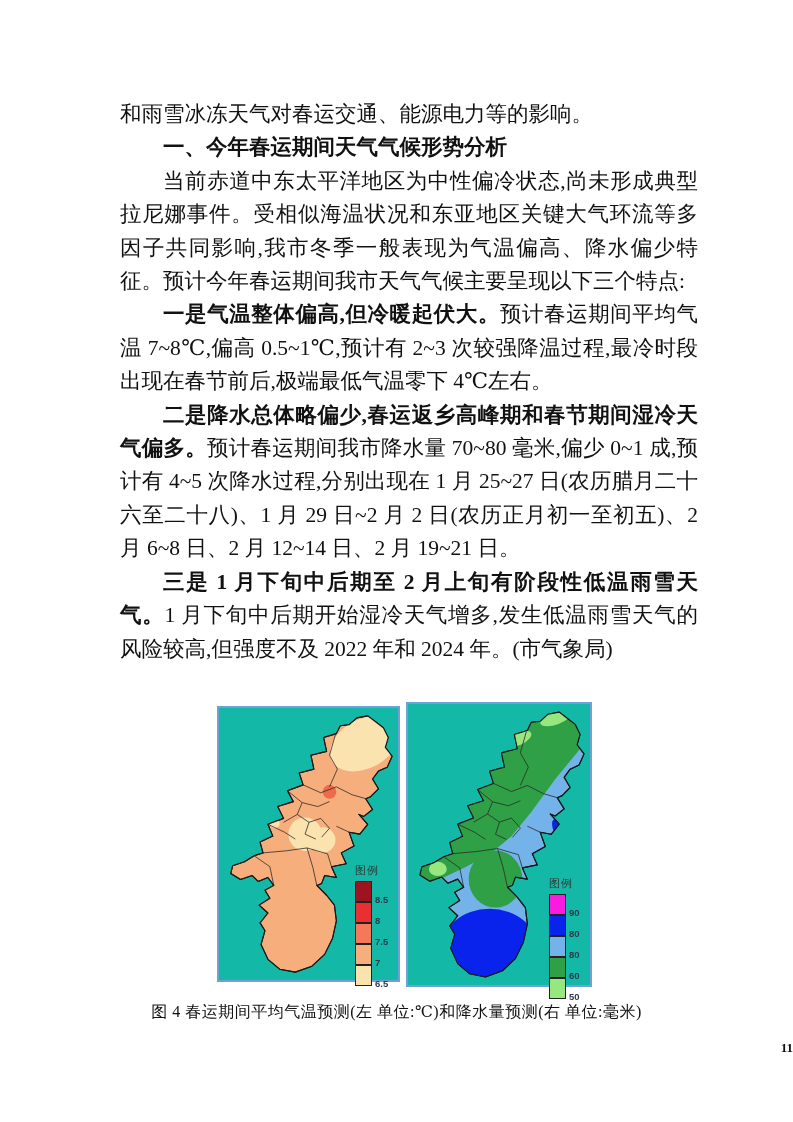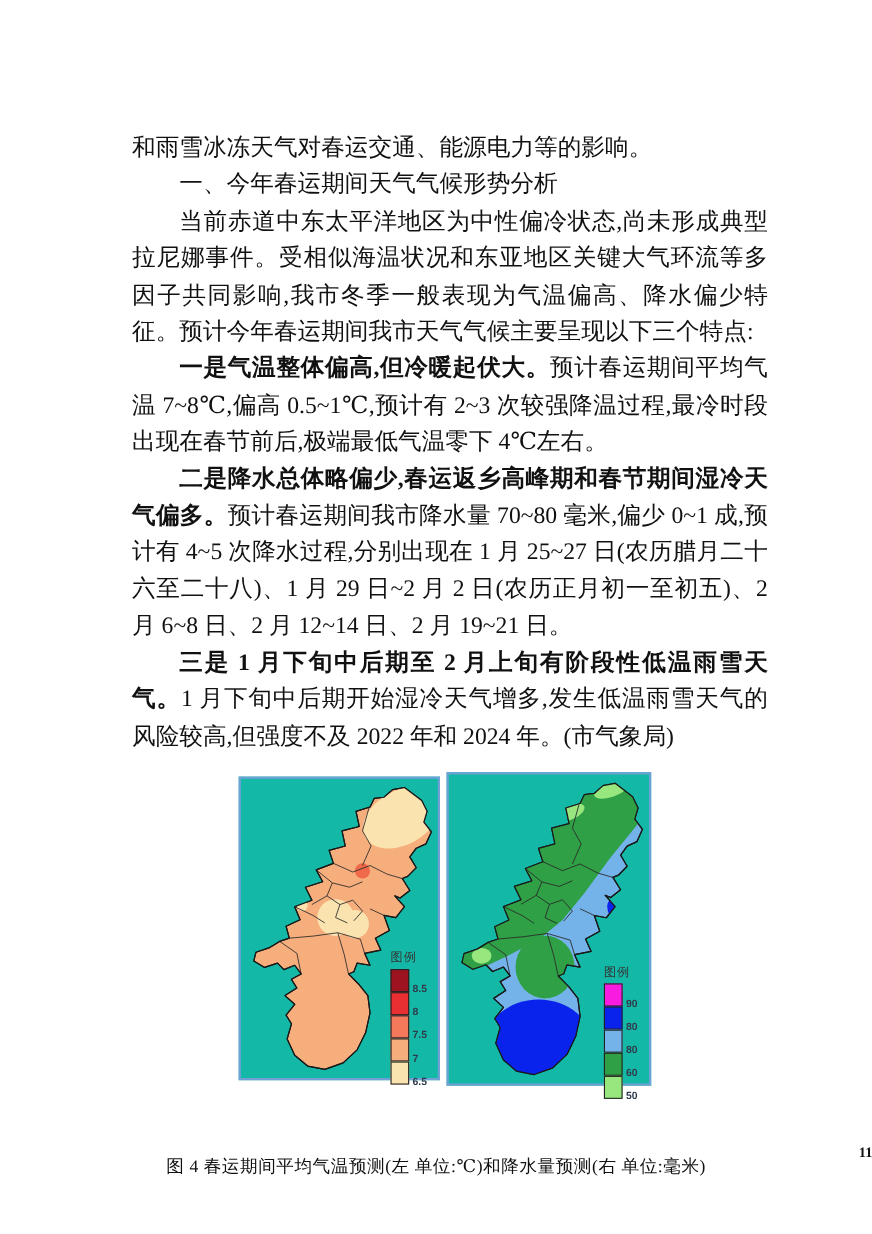--- a/index.html
+++ b/index.html
@@ -6,27 +6,26 @@
   html,body { background:#ffffff; }
   body {
     width:793px; height:1122px; position:relative;
     font-family:"Liberation Serif","DejaVu Serif",serif;
     color:#111;
   }
   .textblock {
     position:absolute; left:120px; top:98px; width:578px;
     font-size:21.5px; line-height:33.4px;
     text-align:justify;
-    margin-top:20px;
   }
   .para { text-indent:2em; }
   .no-indent { text-indent:0; }
   .heading {
     font-family:"Liberation Sans","DejaVu Sans",sans-serif;
-    font-weight:400; text-indent:2em;
+    font-weight:700; text-indent:2em;
   }
   .b { font-weight:700; }
   .map-box {
     position:absolute; background:#14b8a6;
     border:2px solid #6fa0d6;
   }
   .map-box svg { position:absolute; left:0; top:0; width:100%; height:100%; }
   #temp-box  { left:217px; top:706px; width:183px; height:276px; }
   #prec-box  { left:406px; top:702px; width:186px; height:285px; }
   .legend {
@@ -42,21 +41,20 @@
     display:inline-block; margin-top:-1px;
   }
   .legend-label {
     font-size:9.5px; color:#2f3b4c; margin-left:3px; line-height:1;
     transform:translateY(2px);
   }
   .caption {
     position:absolute; left:0; top:1002px; width:793px;
     text-align:center; font-size:16px; color:#111;
     letter-spacing:0.5px;
-    margin-top:48px;
   }
   .page-number {
     position:absolute; left:0; top:1040px; width:793px;
     text-align:right; font-size:13px; font-weight:700;
     font-family:"Liberation Serif","DejaVu Serif",serif;
   }
 </style>
 </head>
 <body>
 

